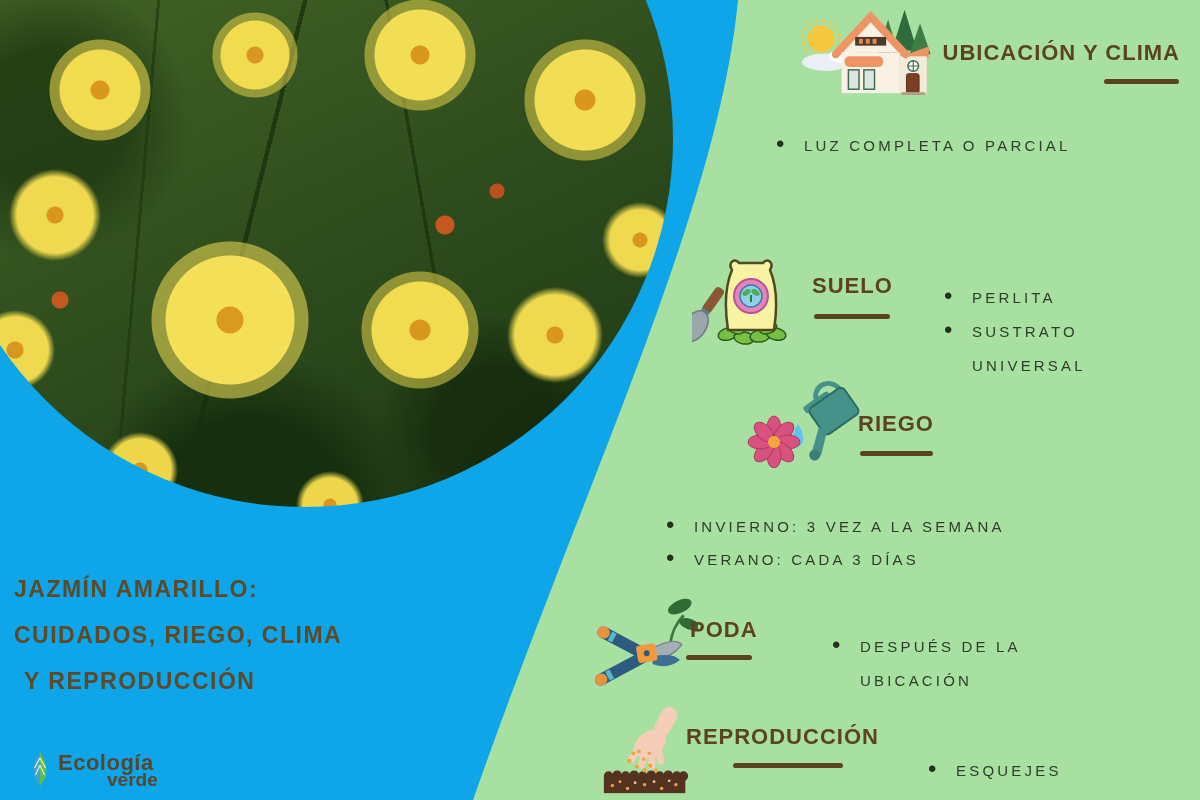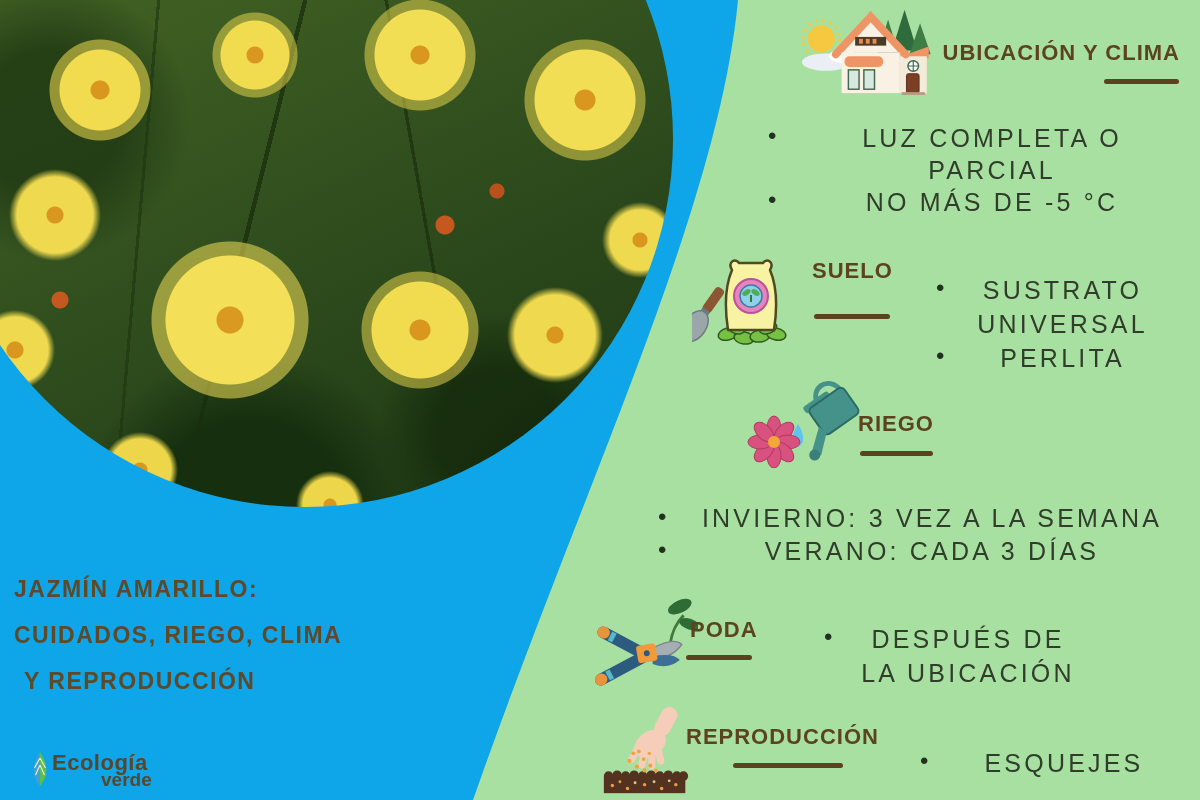--- a/index.html
+++ b/index.html
@@ -44,32 +44,32 @@
       radial-gradient(circle at 560px 660px, rgba(18,38,10,.7) 0 60px, transparent 120px),
       linear-gradient(155deg, #4A6A28 0%, #3C5C22 35%, #2C4A1C 65%, #1E3814 100%);
   }
   
   .content{position:absolute;inset:0;z-index:3;}
   .sec-heading{
     position:absolute;font-weight:bold;font-size:22px;letter-spacing:1px;
     color:#5C431F;white-space:nowrap;
   }
   .sec-underline{position:absolute;height:5px;border-radius:3px;background:#5C431F;}
-  .bullets{position:absolute;list-style:none;margin:8px;padding:0;
-    font-size:25px;letter-spacing:3.2px;color:#2F3D2A;text-align:center;}
+  .bullets{position:absolute;list-style:none;margin:16px;padding:0;
+    font-size:15px;letter-spacing:3.2px;color:#2F3D2A;}
   .bullets li{position:relative;padding-left:28px;}
   .bullets li::before{content:"\2022";position:absolute;left:0;top:-2px;font-size:24px;color:#22301E;}
   .title{
     position:absolute;left:14px;top:566px;width:500px;
     font-weight:bold;font-size:23px;line-height:46px;letter-spacing:1.5px;color:#5E4A28;
   }
   .title .l3{padding-left:10px;}
   .icon{position:absolute;}
   
-  .logo{position:absolute;left:28px;top:750px;display:flex;align-items:flex-start;gap:0;}
+  .logo{position:absolute;left:28px;top:750px;display:flex;align-items:flex-start;gap:6px;}
   .logo-text{position:relative;color:#57472F;font-weight:bold;}
   .logo-top{font-size:22px;letter-spacing:.5px;}
   .logo-bottom{font-size:19px;margin-left:49px;margin-top:-7px;}
 </style>
 </head>
 <body>
 
 <div class="canvas">
 
   <svg class="green-blob" viewBox="0 0 1200 800" aria-hidden="true">
@@ -104,21 +104,20 @@
       <rect x="79" y="68" width="11" height="20" fill="#D8E8E0" stroke="#3E6B50" stroke-width="1.5"></rect>
       <circle cx="130" cy="64" r="5.5" fill="#FFFFFF" stroke="#3E6B50" stroke-width="1.5"></circle>
       <path d="M124.5,64 h11 M130,58.5 v11" stroke="#3E6B50" stroke-width="1.2"></path>
       <rect x="123" y="72" width="13" height="20" rx="2" fill="#7A3F24" stroke="#5A2F1A"></rect>
       <rect x="118" y="91" width="24" height="3" fill="#B59E86"></rect>
     </svg>
     <div class="sec-heading" style="left:930px;top:40px;width:250px;text-align:right">UBICACIÓN Y CLIMA</div>
     <div class="sec-underline" style="left:1104px;top:79px;width:75px"></div>
     <ul class="bullets" style="left:760px;top:114px;width:420px;line-height:32px">
       <li>LUZ COMPLETA O PARCIAL</li>
-      <li>NO MÁS DE -5 °C</li>
     </ul>
 
     <svg class="icon" style="left:692px;top:250px" width="118" height="100" viewBox="0 0 118 100" aria-hidden="true">
       <g transform="translate(10,34) rotate(35 5 25)">
         <rect x="0" y="0" width="10" height="28" rx="4" fill="#8A5633"></rect>
         <rect x="0.5" y="26" width="9" height="6" fill="#6B7A80"></rect>
         <ellipse cx="5" cy="46" rx="11" ry="17" fill="#9BA6AB" stroke="#707B80" stroke-width="1.5"></ellipse>
       </g>
       <g fill="#76C144" stroke="#2E5B1E" stroke-width="1.5">
         <ellipse cx="36" cy="84" rx="10" ry="6" transform="rotate(-15 36 84)"></ellipse>
@@ -128,25 +127,25 @@
         <ellipse cx="44" cy="78" rx="9" ry="5.5" transform="rotate(20 44 78)"></ellipse>
         <ellipse cx="76" cy="78" rx="9" ry="5.5" transform="rotate(-20 76 78)"></ellipse>
       </g>
       <path d="M40,20 C35,11 44,8 47,13 L71,13 C74,8 83,11 78,20 C84,34 86,54 82,80 L36,80 C32,54 34,34 40,20 Z" fill="#F8F3A2" stroke="#4F4A22" stroke-width="2.5" stroke-linejoin="round"></path>
       <circle cx="59" cy="46" r="17" fill="#E585BB" stroke="#B9519B" stroke-width="2"></circle>
       <circle cx="59" cy="46" r="11" fill="#8FD0EA" stroke="#3C7CA8" stroke-width="1.5"></circle>
       <path d="M59,52 v-7" stroke="#2E7D32" stroke-width="2"></path>
       <ellipse cx="54.5" cy="42.5" rx="4.5" ry="2.6" transform="rotate(-32 54.5 42.5)" fill="#4CAF50"></ellipse>
       <ellipse cx="63.5" cy="42.5" rx="4.5" ry="2.6" transform="rotate(32 63.5 42.5)" fill="#4CAF50"></ellipse>
     </svg>
-    <div class="sec-heading" style="left:812px;top:258px">SUELO</div>
+    <div class="sec-heading" style="left:812px;top:273px">SUELO</div>
     <div class="sec-underline" style="left:814px;top:314px;width:76px"></div>
     <ul class="bullets" style="left:928px;top:265px;width:225px;line-height:34px">
+      <li>PERLITA</li>
       <li>SUSTRATO UNIVERSAL</li>
-      <li>PERLITA</li>
     </ul>
 
     <svg class="icon" style="left:732px;top:380px" width="132" height="88" viewBox="0 0 132 88" aria-hidden="true">
       <g transform="translate(100,30) rotate(-35)">
         <path d="M-8,-15 C-4,-30 14,-30 18,-15" fill="none" stroke="#45928A" stroke-width="5" stroke-linecap="round"></path>
         <rect x="-23" y="-19" width="30" height="8" rx="3" fill="#45928A"></rect>
         <rect x="-20" y="-14" width="42" height="32" rx="5" fill="#45928A" stroke="#2C6B63" stroke-width="2"></rect>
         <polygon points="-20,6 -42,24 -35,31 -18,16" fill="#45928A"></polygon>
         <circle cx="-40" cy="27" r="5.5" fill="#3B7F78"></circle>
       </g>

